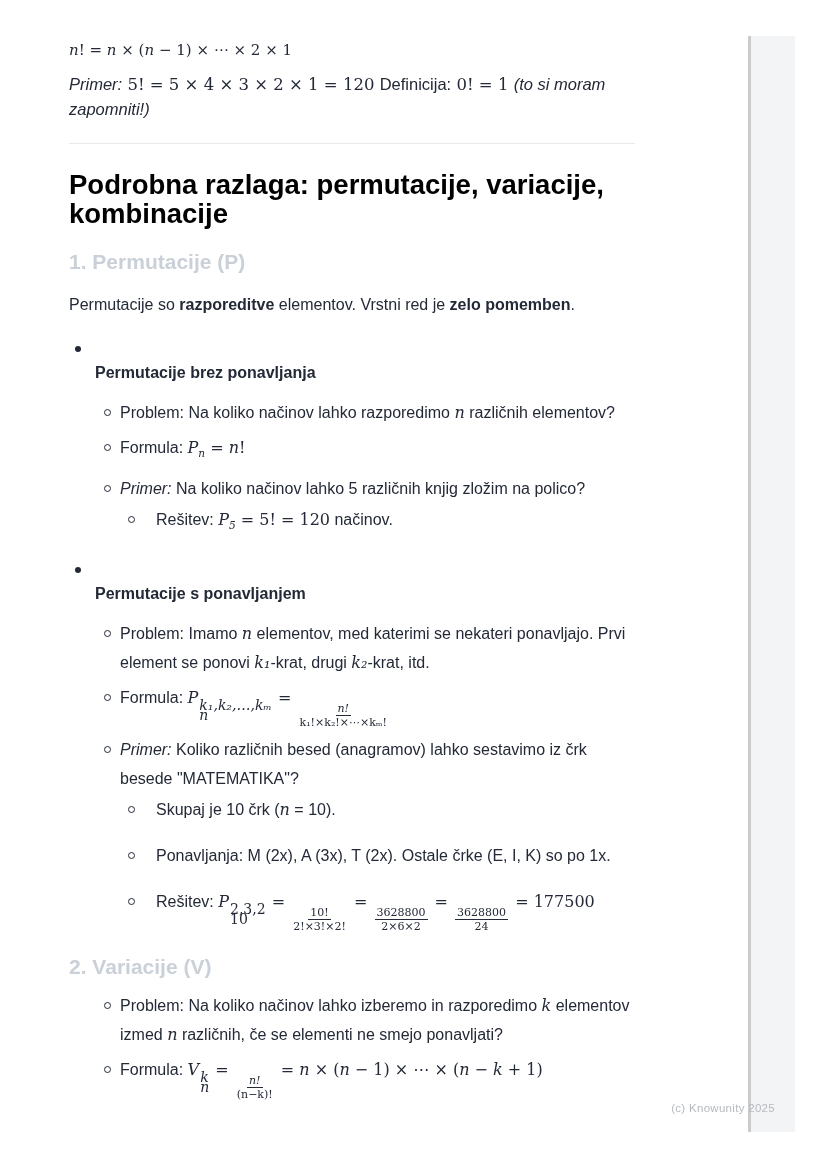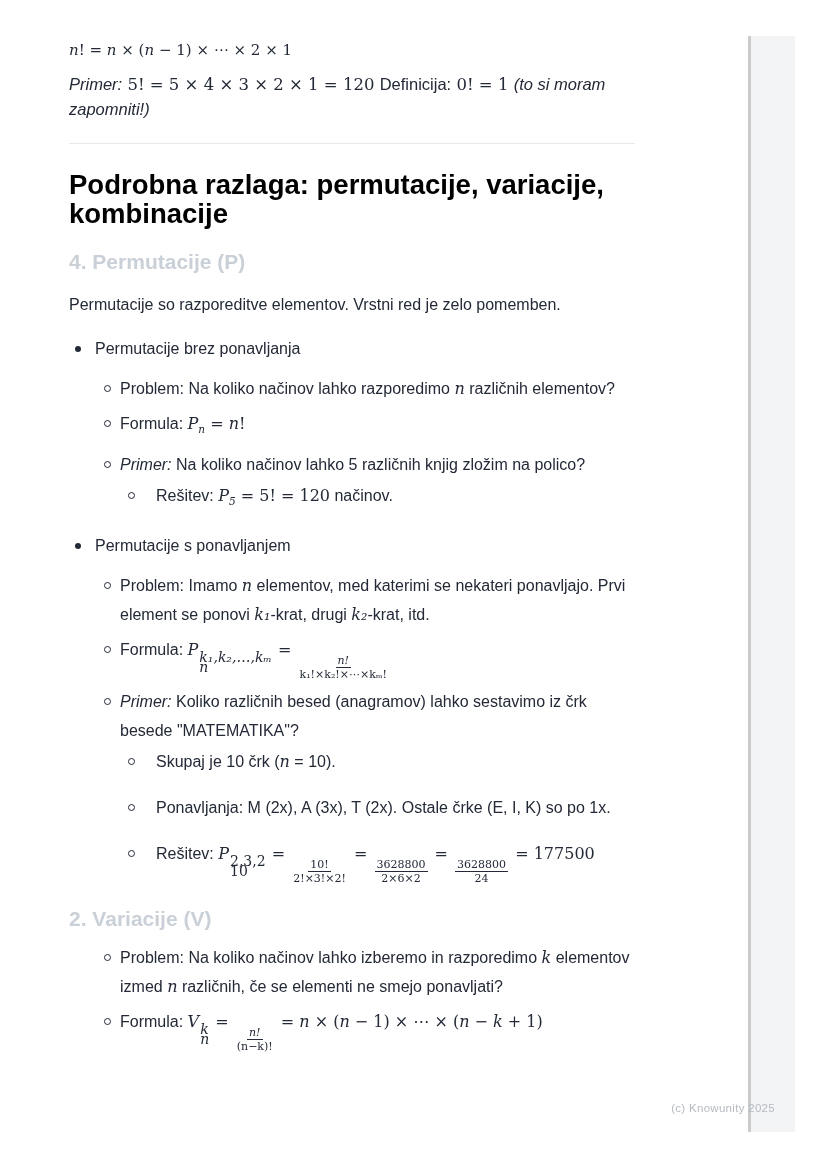--- a/index.html
+++ b/index.html
@@ -9,21 +9,21 @@
     font-family:"Liberation Sans","DejaVu Sans",sans-serif;
     color:#232936;
   }
   .doc{position:absolute;left:69px;top:0;width:566px;}
   
   .mline{margin-top:38px;font-size:15px;line-height:24px;}
   .introline{margin-top:10px;font-size:16.5px;line-height:24px;}
   .m{font-family:"DejaVu Serif","Liberation Serif","DejaVu Sans",serif;}
   .mi{font-family:"DejaVu Serif","Liberation Serif","DejaVu Sans",serif;font-style:italic;}
   .it{font-style:italic;}
-  .b{font-weight:400;}
+  .b{font-weight:700;margin-top:24px;}
   hr.divider{border:none;border-top:1.5px solid #e8e9ea;margin:22px 0 0 0;width:100%;}
   h2.sect{margin:26px 0 8px 0;font-size:27.5px;line-height:29px;font-weight:700;color:#000000;}
   h3.sect{margin:20px 0 0 0;font-size:21px;line-height:27px;font-weight:700;color:#cad0d7;}
   p.body{margin:15px 0 0 0;font-size:16px;line-height:29px;}
   
   .l1row{display:flex;margin-top:15px;font-size:16px;line-height:29px;}
   .l1row .mk{flex:none;width:26px;display:flex;justify-content:flex-start;}
   .l1row .mk i{display:block;width:6px;height:6px;border-radius:50%;background:#232936;margin-top:12px;margin-left:6px;}
   .l2block{margin-left:35px;}
   .l2row{display:flex;margin-top:6px;font-size:16px;line-height:29px;}
@@ -64,21 +64,21 @@
   </div>
 
   <div class="introline">
     <span class="it">Primer:</span><span class="m"> 5! = 5 × 4 × 3 × 2 × 1 = 120 </span><span>Definicija:</span><span class="m"> 0! = 1 </span><span class="it">(to si moram zapomniti!)</span>
   </div>
 
   <hr class="divider">
 
   <h2 class="sect">Podrobna razlaga: permutacije, variacije, kombinacije</h2>
 
-  <h3 class="sect">4. Permutacije (P)</h3>
+  <h3 class="sect">1. Permutacije (P)</h3>
 
   <p class="body">
     <span>Permutacije so </span><span class="b">razporeditve</span><span> elementov. Vrstni red je </span><span class="b">zelo pomemben</span><span>.</span>
   </p>
 
   <div class="l1row">
     <span class="mk">
         <i></i>
       </span>
     <span class="txt b">Permutacije brez ponavljanja</span>

